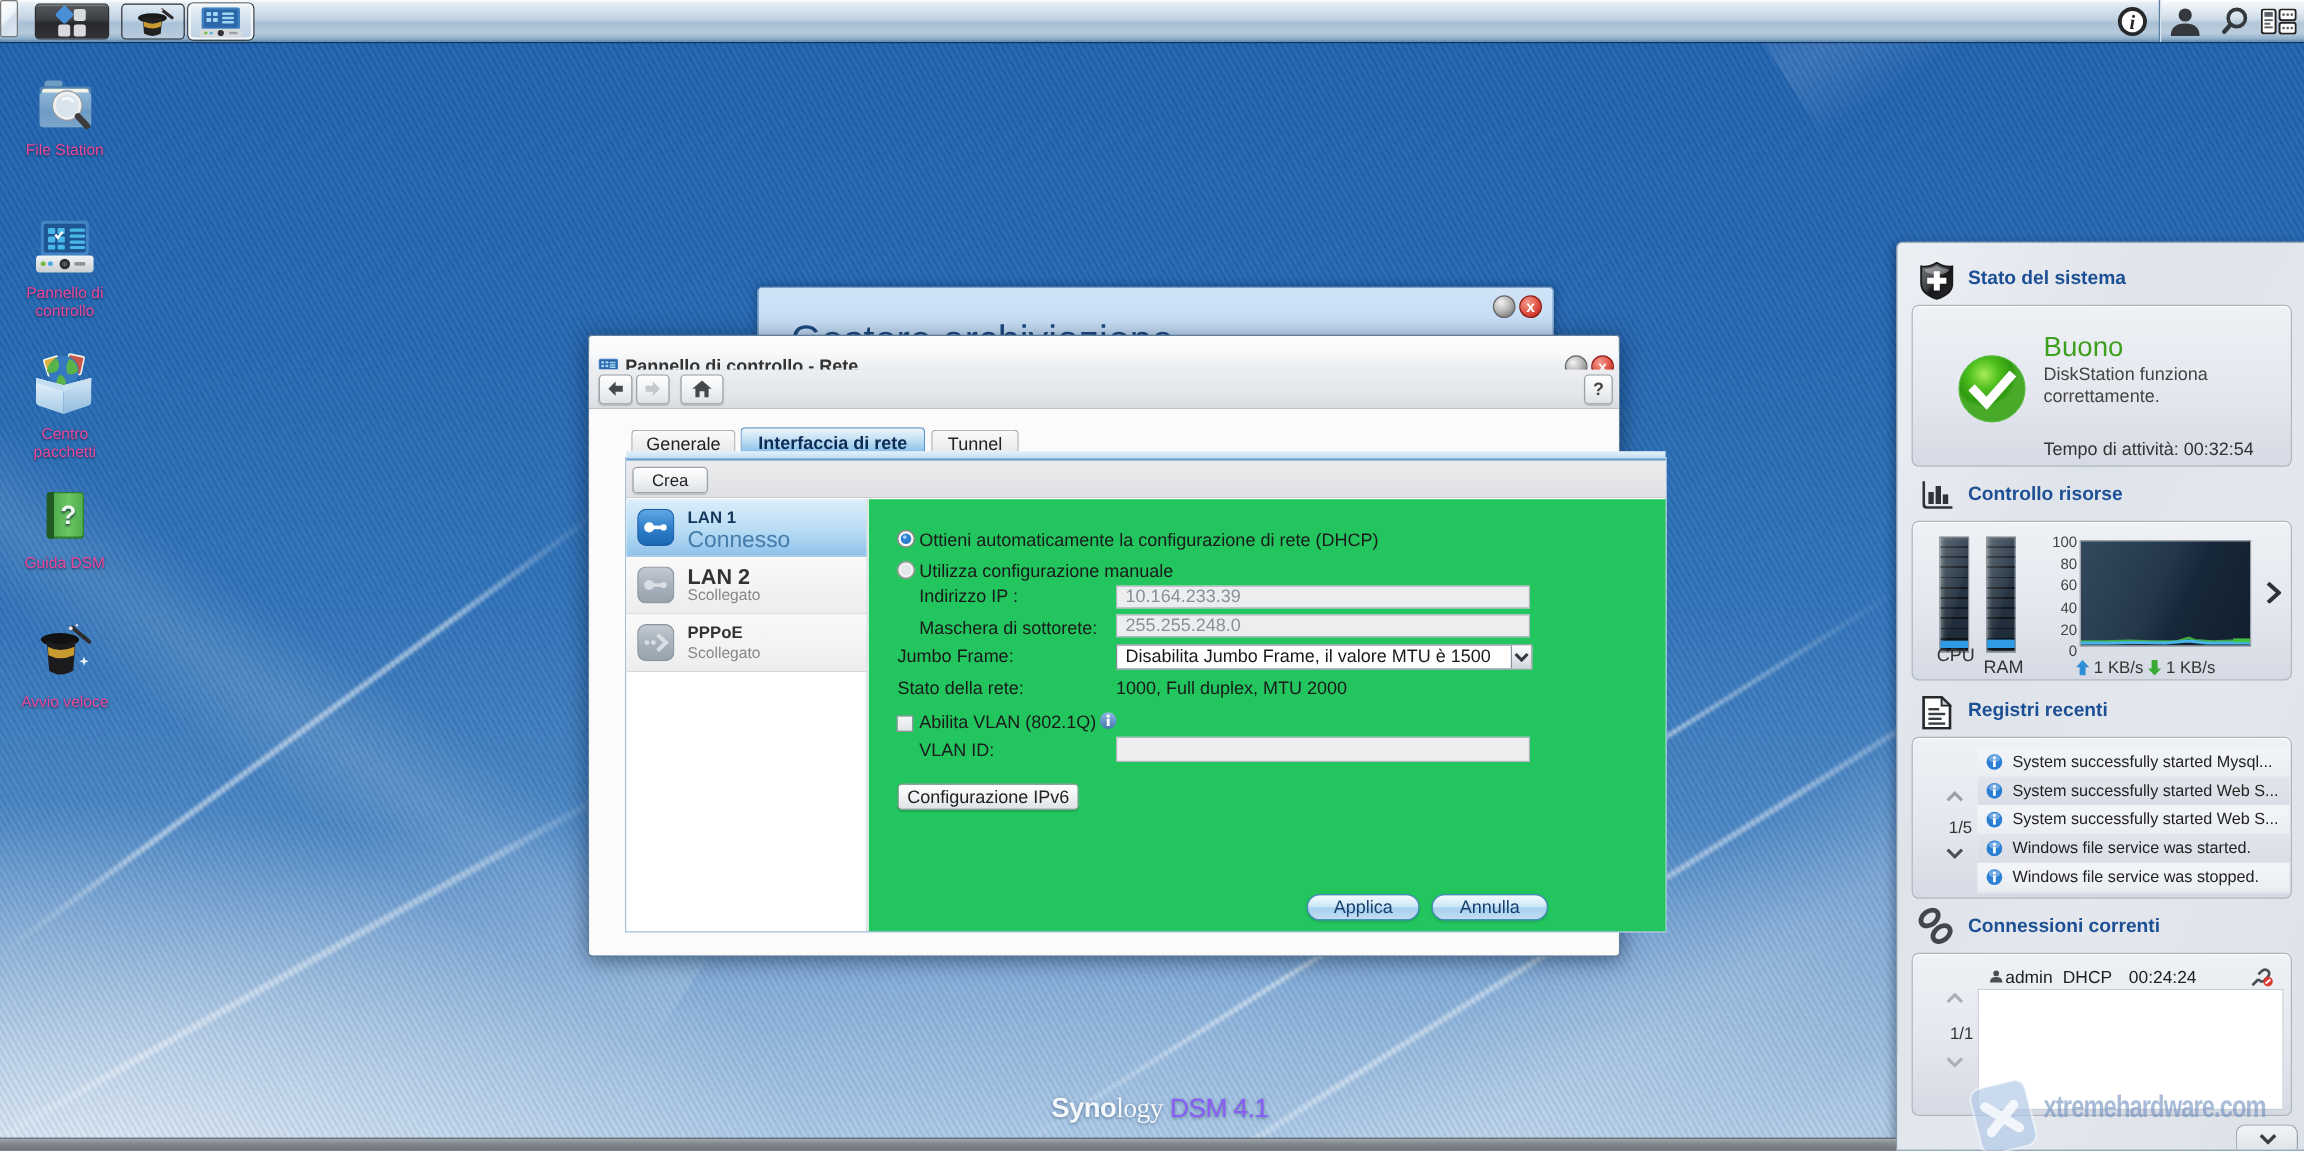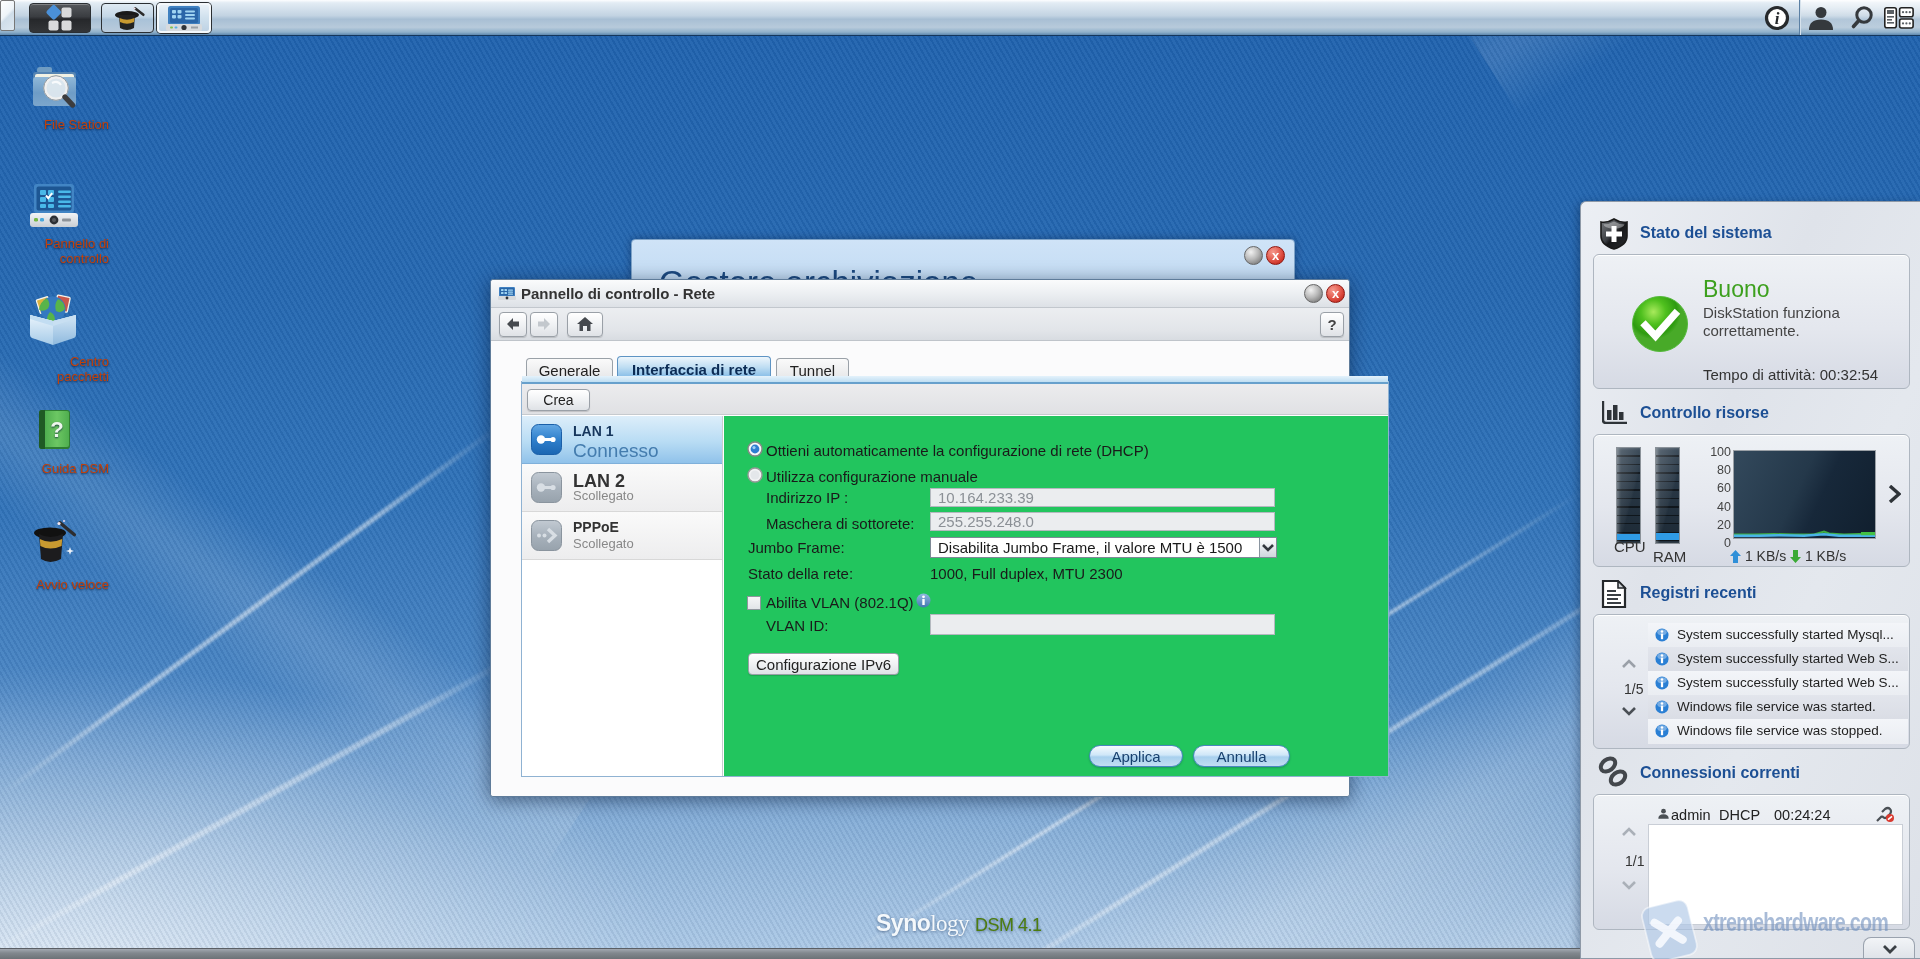--- a/index.html
+++ b/index.html
@@ -18,32 +18,32 @@
  background:linear-gradient(180deg,#fdfeff 0%,#e3ecf4 8%,#c2d3e2 45%,#a8bfd4 55%,#b7cadb 78%,#8fb0ca 92%,#5d87ae 100%);
  border-bottom:1px solid #14365c;}
 .tbtn{position:absolute;top:3px;height:30px;border-radius:4px;border:1px solid #2b2f33}
 #btn-desk{left:2px;top:2px;width:15px;height:31px;border-radius:2px;border:1px solid #777;
  background:linear-gradient(135deg,#ffffff 0%,#eef4f9 45%,#cfdde9 55%,#dde8f1 100%)}
 #btn-menu{left:29px;width:62px;background:linear-gradient(180deg,#55585c 0%,#3a3d41 45%,#26282b 55%,#333538 100%);box-shadow:inset 0 1px 0 rgba(255,255,255,.25)}
 #btn-hat,#btn-cp{background:linear-gradient(180deg,#dfeaf3 0%,#c3d6e6 45%,#a9c2d8 55%,#bacbdc 100%)}
 #btn-hat{left:101px;width:53px}
 #btn-cp{left:157px;width:54px;border:2px solid #f4f8fb;box-shadow:0 0 0 1px #2b2f33;background:linear-gradient(180deg,#e9f1f8 0%,#cfe0ed 50%,#bed2e4 100%)}
 
-.dicon{position:absolute;width:110px;text-align:right;color:#c2410c;font-size:13px;line-height:15px;text-shadow:0 1px 2px rgba(0,20,50,.75)}
+.dicon{position:absolute;width:110px;text-align:center;color:#ec4899;font-size:13px;line-height:15px;text-shadow:0 1px 2px rgba(0,20,50,.75)}
 .dicon svg{display:block;margin:0 auto 8px auto}
 
 #backwin{position:absolute;left:631px;top:239px;width:664px;height:120px;border-radius:4px 4px 0 0;
  background:linear-gradient(180deg,#cfe3f7 0%,#bcd8f2 55%,#abcdec 100%);border:1px solid #7ea3c8;box-shadow:0 0 8px rgba(0,20,50,.4);overflow:hidden}
 #backwin .bigtitle{position:absolute;left:27px;top:24px;font-size:33px;color:#1c4a80}
 .ballbtn{position:absolute;width:19px;height:19px;border-radius:50%}
 .graysphere{background:radial-gradient(circle at 35% 30%,#f2f2f2,#b9b9b9 45%,#8a8a8a 75%,#6f6f6f);border:1px solid #666}
 .redx{background:radial-gradient(circle at 35% 30%,#f59a8e,#e2574a 50%,#c5271c 85%);border:1px solid #8f1710;color:#fff;font-weight:bold;font-size:13px;text-align:center;line-height:17px}
 #frontwin{position:absolute;left:490px;top:279px;width:860px;height:518px;border:1px solid #5f7c9a;border-radius:3px;
  background:#fbfbfc;box-shadow:0 3px 18px rgba(0,15,40,.5)}
-#fw-title{position:absolute;left:0;top:0;right:0;height:28px;border-radius:3px 3px 0 0;
+#fw-title{position:absolute;left:0;top:12px;right:0;height:28px;border-radius:3px 3px 0 0;
  background:linear-gradient(180deg,#fafbfc 0%,#eceff2 50%,#dde1e6 100%);border-bottom:1px solid #c2c7cd;
  font-size:15px;font-weight:bold;color:#333;line-height:28px}
 #fw-tools{position:absolute;left:0;top:28px;right:0;height:33px;background:linear-gradient(180deg,#eceef1 0%,#e2e5e9 70%,#d8dce1 100%);border-bottom:1px solid #bfc4ca}
 .toolbtn{position:absolute;top:4px;height:25px;border-radius:4px;border:1px solid #9aa0a7;background:linear-gradient(180deg,#ffffff 0%,#f0f2f4 50%,#dfe2e6 100%);box-shadow:0 1px 1px rgba(0,0,0,.15)}
 
 #panel{position:absolute;left:1580px;top:201px;width:340px;height:758px;background:linear-gradient(115deg,#eceff4 0%,#dfe3ea 35%,#e4e8ee 60%,#dde1e8 100%);border:1px solid #8e99a7;border-right:0;border-radius:6px 0 0 0;box-shadow:-2px 2px 8px rgba(0,20,50,.35)}
 .phead{position:absolute;font-size:16px;font-weight:bold;color:#1c4f94}
 .pbox{position:absolute;left:12px;width:317px;border:1px solid #aeb6c0;border-radius:6px;background:linear-gradient(180deg,#eef1f5 0%,#e4e7ee 55%,#d6dae4 100%);box-shadow:inset 0 1px 0 #fff}
 .okbtn{border-radius:11px;border:1px solid #4a86c0;background:linear-gradient(180deg,#f6fbfe 0%,#cfe7f8 45%,#a8d0ee 55%,#c2def2 100%);text-align:center;font-size:15px;color:#17406e;line-height:21px;box-shadow:0 1px 2px rgba(0,30,70,.25)}
 .chev{position:absolute;width:14px;height:9px}
@@ -356,21 +356,21 @@
     <div style="position:absolute;left:24px;top:123px">Jumbo Frame:</div>
     <div style="position:absolute;left:206px;top:121px;width:347px;height:21px;background:#fff;border:1px solid #7e8a96">
      <div style="position:absolute;left:7px;top:0;line-height:19px">Disabilita Jumbo Frame, il valore MTU è 1500</div>
      <div style="position:absolute;right:0;top:0;width:17px;height:19px;background:linear-gradient(180deg,#fdfdfe,#cfd6dd);border-left:1px solid #8a95a0">
       <svg width="12" height="8" viewBox="0 0 12 8" style="position:absolute;left:2px;top:6px">
                 <path d="M1 1 L6 6 L11 1" stroke="#33383e" stroke-width="2.6" fill="none"></path>
               </svg>
      </div>
     </div>
     <div style="position:absolute;left:24px;top:149px">Stato della rete:</div>
-    <div style="position:absolute;left:206px;top:149px">1000, Full duplex, MTU 2300</div>
+    <div style="position:absolute;left:206px;top:149px">1000, Full duplex, MTU 2000</div>
     <div style="position:absolute;left:23px;top:180px;width:14px;height:14px;background:linear-gradient(180deg,#f5f6f7,#e2e5e8);border:1px solid #8f969d"></div>
     <div style="position:absolute;left:42px;top:178px">Abilita VLAN (802.1Q)</div>
     <svg width="15" height="15" viewBox="0 0 15 15" style="position:absolute;left:192px;top:177px">
             <circle cx="7.5" cy="7.5" r="7" fill="url(#infg)"></circle>
             <defs>
               <linearGradient id="infg" x1="0" y1="0" x2="0" y2="1">
                 <stop offset="0" stop-color="#8fb8e0"></stop>
                 <stop offset="1" stop-color="#4378b0"></stop>
               </linearGradient>
             </defs>
@@ -559,13 +559,13 @@
  </div>
  <div id="watermark" style="position:absolute;left:52px;top:694px;font-size:26px;font-weight:bold;color:rgba(115,145,190,.62);letter-spacing:-1px">
   <svg width="68" height="70" viewBox="0 0 75 78" style="position:absolute;left:2px;top:0px">
    <rect x="12" y="8" width="52" height="62" rx="10" fill="rgba(175,200,230,.65)" stroke="rgba(255,255,255,.5)" stroke-width="2" transform="rotate(-14 38 39)"></rect>
    <path d="M24 26 L50 52 M50 30 L24 50" stroke="rgba(250,252,255,.85)" stroke-width="9" stroke-linecap="round" transform="rotate(-14 38 39)"></path>
   </svg>
   <span style="position:absolute;left:70px;top:11px;white-space:nowrap;transform:scaleX(.76);transform-origin:0 0">xtremehardware.com</span>
  </div>
 </div>
 <div id="bottomstrip"></div>
-<div id="synologo"><b>Syno</b><span style="font-family:'Liberation Serif',serif">logy</span> <span style="color:#4d7c0f;font-size:18px">DSM 4.1</span></div>
+<div id="synologo"><b>Syno</b><span style="font-family:'Liberation Serif',serif">logy</span> <span style="color:#8b5cf6;font-size:22px">DSM 4.1</span></div>
 
 </body></html>

